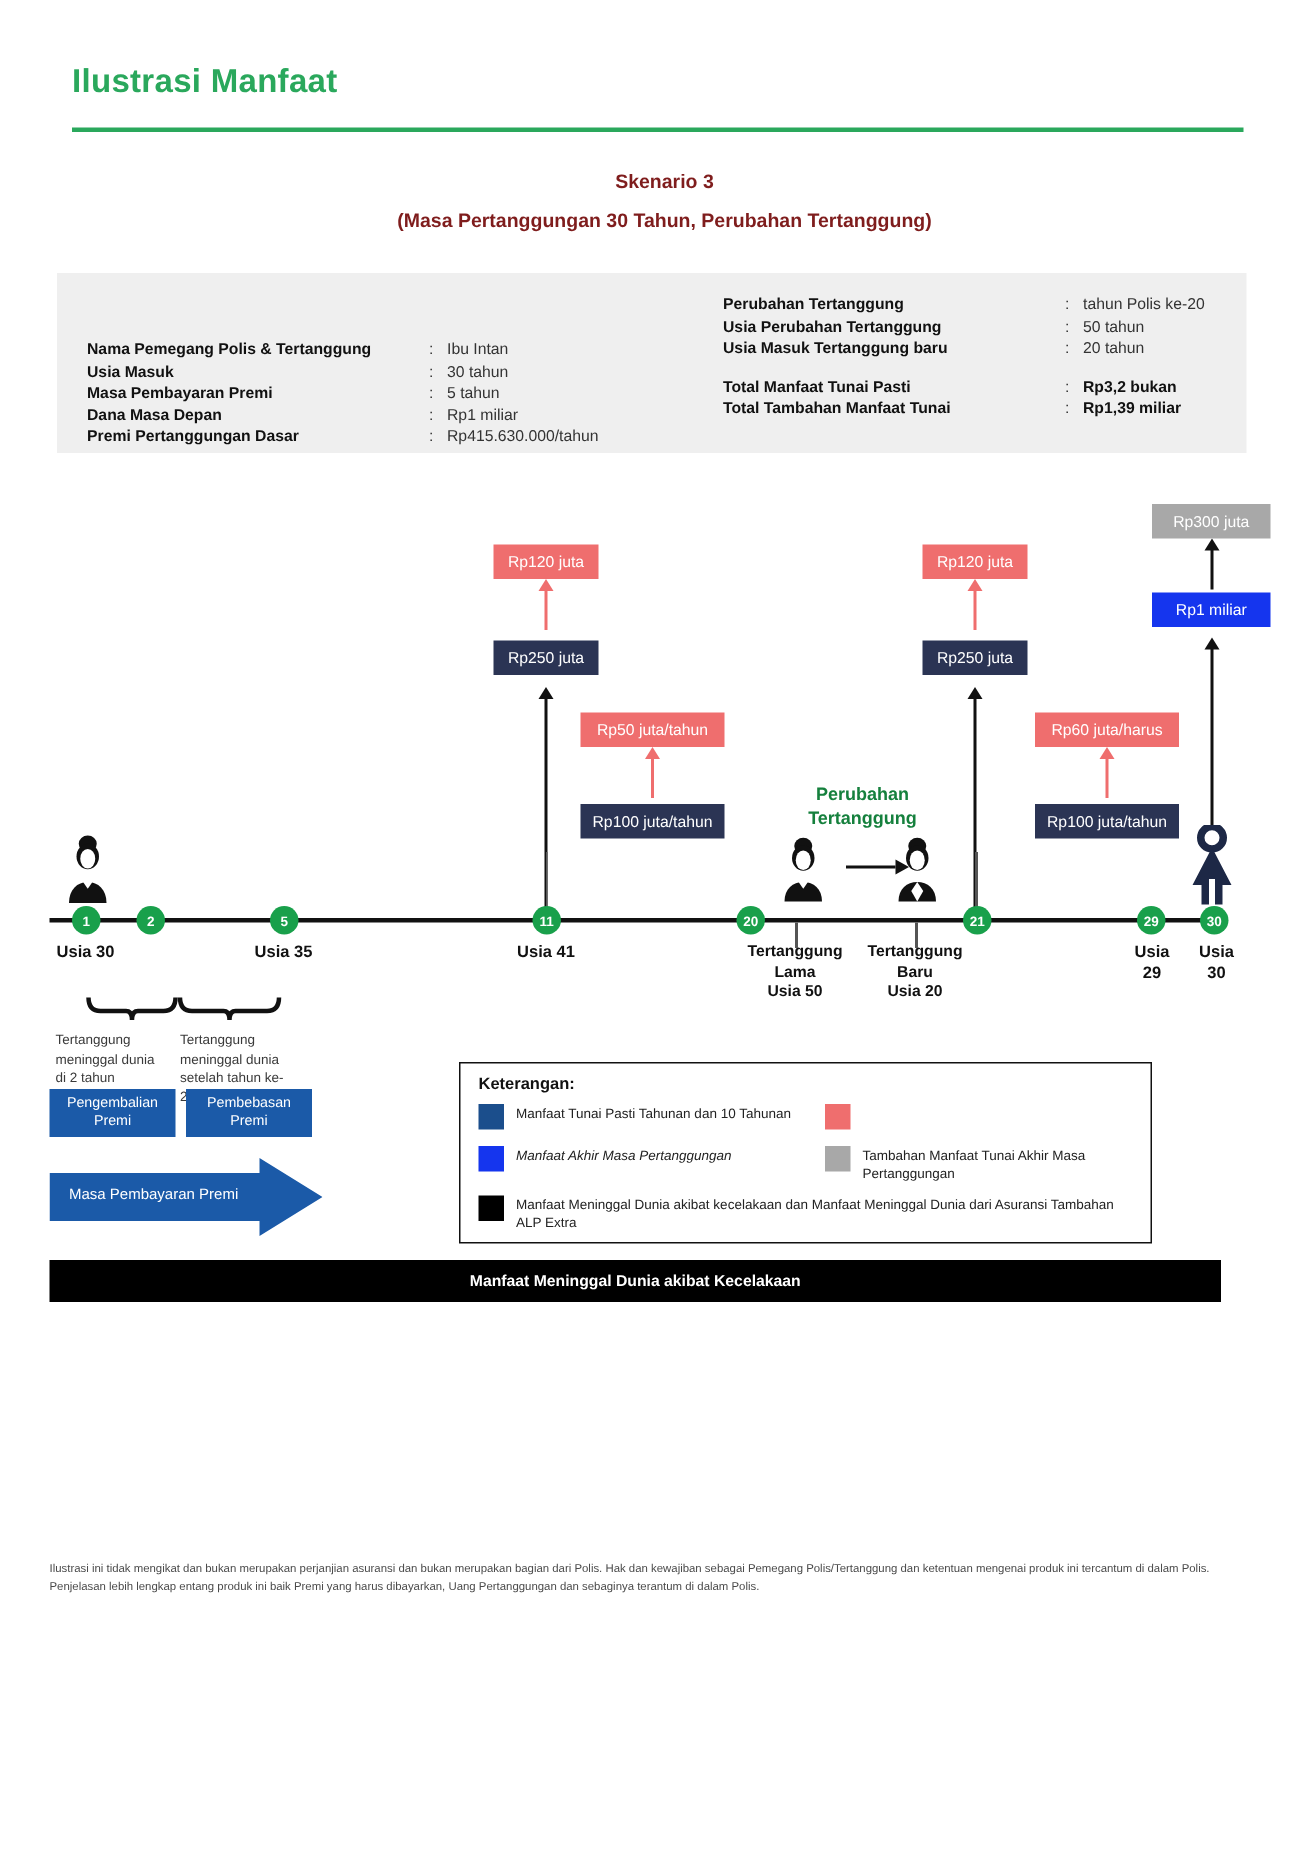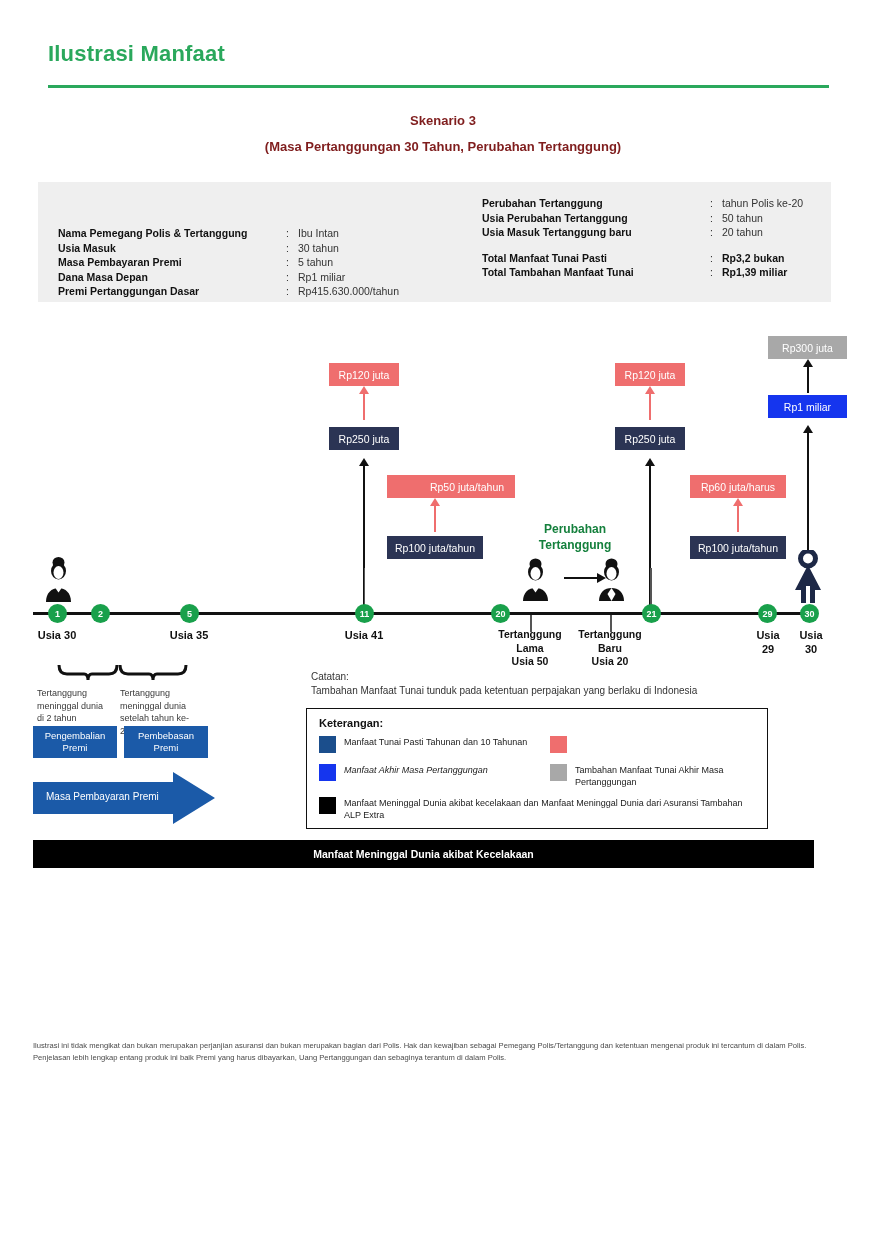--- a/index.html
+++ b/index.html
@@ -224,21 +224,21 @@
     <div class="axis"></div>
 
     <div class="vbox red" style="left:329px;top:363px;width:70px;">Rp120 juta</div>
     <div class="vline red" style="left:362.5px;top:392px;height:28px;"></div>
     <div class="arrowhead red" style="left:359px;top:386px;"></div>
 
     <div class="vbox navy" style="left:329px;top:427px;width:70px;">Rp250 juta</div>
     <div class="vline" style="left:362.5px;top:465px;height:148px;"></div>
     <div class="arrowhead" style="left:358.5px;top:458px;"></div>
 
-    <div class="vbox red" style="left:387px;top:475px;width:96px;padding-left:32px;">Rp50 juta/tahun</div>
+    <div class="vbox red" style="left:387px;top:475px;width:96px;">Rp50 juta/tahun</div>
     <div class="vline red" style="left:433.5px;top:504px;height:28px;"></div>
     <div class="arrowhead red" style="left:430px;top:498px;"></div>
 
     <div class="vbox navy" style="left:387px;top:536px;width:96px;">Rp100 juta/tahun</div>
 
     <div class="vbox red" style="left:615px;top:363px;width:70px;">Rp120 juta</div>
     <div class="vline red" style="left:648.5px;top:392px;height:28px;"></div>
     <div class="arrowhead red" style="left:645px;top:386px;"></div>
 
     <div class="vbox navy" style="left:615px;top:427px;width:70px;">Rp250 juta</div>
@@ -341,24 +341,20 @@
     <div class="pbox" style="left:124px;top:726px;width:84px;height:32px;white-space:pre-line;">Pembebasan
 Premi</div>
 
     <svg class="bigarrow" style="left:33px;top:772px;" width="182" height="52" viewBox="0 0 182 52">
       <path d="M0 10 H140 V0 L182 26 L140 52 V42 H0 Z" fill="#1b5aa8"></path>
     </svg>
     <div class="bigarrow-text">Masa Pembayaran Premi</div>
 
   </div>
 
-  <div class="catatan">
-    <div>Catatan:</div>
-    <div>Tambahan Manfaat Tunai tunduk pada ketentuan perpajakan yang berlaku di Indonesia</div>
-  </div>
 
   <div class="legend">
     <div class="legend-title">Keterangan:</div>
 
     <div class="lgitem" style="left:12px;top:27px;width:210px;">
       <span class="sw darkblue"></span>
       <span class="lgtext">Manfaat Tunai Pasti Tahunan dan 10 Tahunan</span>
     </div>
     <div class="lgitem" style="left:243px;top:27px;width:208px;">
       <span class="sw red"></span>

